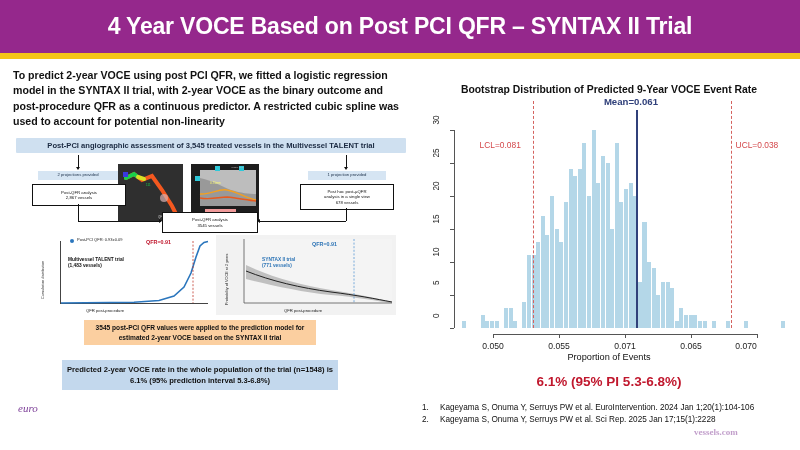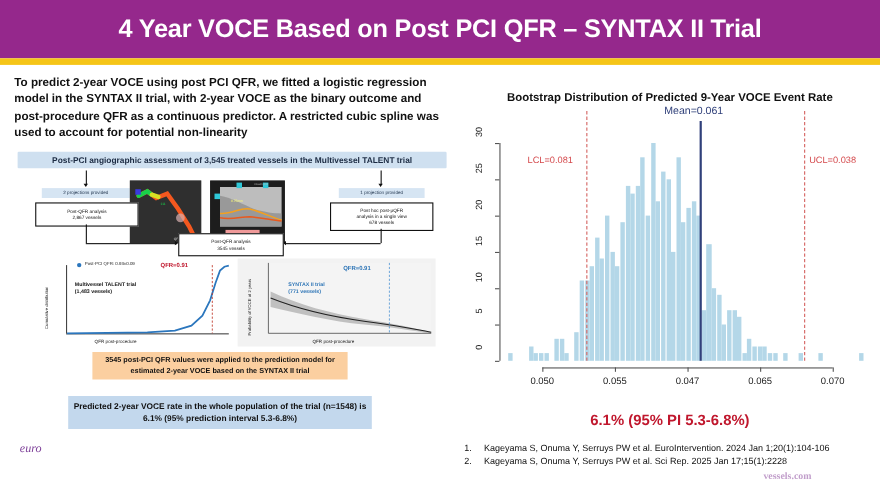--- a/index.html
+++ b/index.html
@@ -92,21 +92,21 @@
   .logo{position:absolute;left:18px;top:402px;width:90px;height:44px;}
   .logo-euro{font-size:11px;font-style:italic;color:#7d3f98;font-family:"Liberation Serif",serif;}
   .logo-pcr{font-size:26px;font-weight:bold;color:#7d3f98;letter-spacing:-1px;line-height:.85;}
   
   .chart-wrap{position:absolute;left:418px;top:84px;width:382px;height:290px;}
   .chart-title{
     position:absolute;left:0;top:0;width:382px;text-align:center;
     font-size:10.4px;font-weight:bold;color:#111;
   }
   .mean-label{
-    position:absolute;font-size:9.6px;color:#30407a;font-weight:normal;
+    position:absolute;font-size:9.6px;color:#30407a;font-weight:bold;
   }
   .lcl-label{position:absolute;font-size:8.4px;color:#d4484b;}
   .ucl-label{position:absolute;font-size:8.4px;color:#d4484b;}
   .plot{
     position:absolute;left:42px;top:39px;width:330px;height:205px;
   }
   .bars{position:absolute;left:0;bottom:0;width:100%;height:205px;}
   .bar{position:absolute;bottom:0;background:#b4d7e8;}
   .vline-mean{position:absolute;width:1.6px;background:#3b4a96;}
   .vline-dash{
@@ -301,20 +301,21 @@
         <div class="bar" style="left: 233.31px; width: 4.02px; height: 13.2258px; background: rgb(180, 215, 232);"></div>
         <div class="bar" style="left: 237.93px; width: 4.02px; height: 6.6129px; background: rgb(180, 215, 232);"></div>
         <div class="bar" style="left: 242.55px; width: 4.02px; height: 6.6129px; background: rgb(180, 215, 232);"></div>
         <div class="bar" style="left: 251.79px; width: 4.02px; height: 6.6129px; background: rgb(180, 215, 232);"></div>
         <div class="bar" style="left: 265.65px; width: 4.02px; height: 6.6129px; background: rgb(180, 215, 232);"></div>
         <div class="bar" style="left: 284.13px; width: 4.02px; height: 6.6129px; background: rgb(180, 215, 232);"></div>
         <div class="bar" style="left: 321.09px; width: 4.02px; height: 6.6129px; background: rgb(180, 215, 232);"></div>
       </div>
   </div>
   <div class="xaxis" id="xaxis" style="left: 75px; width: 264px; top: 250px;"></div>
+  <div class="xtitle" id="xtitle" style="top:268px;">Proportion of Events</div>
 <div class="vline-mean" style="background: rgb(48, 64, 122); left: 218.08px; top: 26px; height: 218px;"></div>
     <div class="vline-dash" style="border-left-color: rgb(212, 98, 95); left: 114.6px; top: 17px; height: 227px;"></div>
     <div class="vline-dash" style="border-left-color: rgb(212, 98, 95); left: 312.6px; top: 17px; height: 227px;"></div>
     <div class="ytick" style="left: 32px; top: 244px;"></div>
     <div class="ylabel" style="left: 8px; top: 235px; width: 20px; transform: rotate(-90deg);">0</div>
     <div class="ytick" style="left: 32px; top: 210.935px;"></div>
     <div class="ylabel" style="left: 8px; top: 201.935px; width: 20px; transform: rotate(-90deg);">5</div>
     <div class="ytick" style="left: 32px; top: 177.871px;"></div>
     <div class="ylabel" style="left: 8px; top: 168.871px; width: 20px; transform: rotate(-90deg);">10</div>
     <div class="ytick" style="left: 32px; top: 144.806px;"></div>
@@ -323,25 +324,25 @@
     <div class="ylabel" style="left: 8px; top: 102.742px; width: 20px; transform: rotate(-90deg);">20</div>
     <div class="ytick" style="left: 32px; top: 78.6774px;"></div>
     <div class="ylabel" style="left: 8px; top: 69.6774px; width: 20px; transform: rotate(-90deg);">25</div>
     <div class="ytick" style="left: 32px; top: 45.6129px;"></div>
     <div class="ylabel" style="left: 8px; top: 36.6129px; width: 20px; transform: rotate(-90deg);">30</div>
     <div class="xtick" style="left: 75px; top: 250px;"></div>
     <div class="xlabel" style="left: 55px; width: 40px; top: 257px;">0.050</div>
     <div class="xtick" style="left: 141px; top: 250px;"></div>
     <div class="xlabel" style="left: 121px; width: 40px; top: 257px;">0.055</div>
     <div class="xtick" style="left: 207px; top: 250px;"></div>
-    <div class="xlabel" style="left: 187px; width: 40px; top: 257px;">0.047</div>
+    <div class="xlabel" style="left: 187px; width: 40px; top: 257px;">0.071</div>
     <div class="xtick" style="left: 273px; top: 250px;"></div>
     <div class="xlabel" style="left: 253px; width: 40px; top: 257px;">0.065</div>
     <div class="xtick" style="left: 339px; top: 250px;"></div>
-    <div class="xlabel" style="left: 319px; width: 40px; top: 257px;">0.070</div>
+    <div class="xlabel" style="left: 308px; width: 40px; top: 257px;">0.070</div>
   </div>
 
 <div class="result">6.1% (95% PI 5.3-6.8%)</div>
 
 <div class="refs">
   <div class="ref-row">
     <div class="ref-num">1.</div>
     <div class="ref-txt">Kageyama S, Onuma Y, Serruys PW et al. EuroIntervention. 2024 Jan 1;20(1):104-106</div>
   </div>
   <div class="ref-row">

